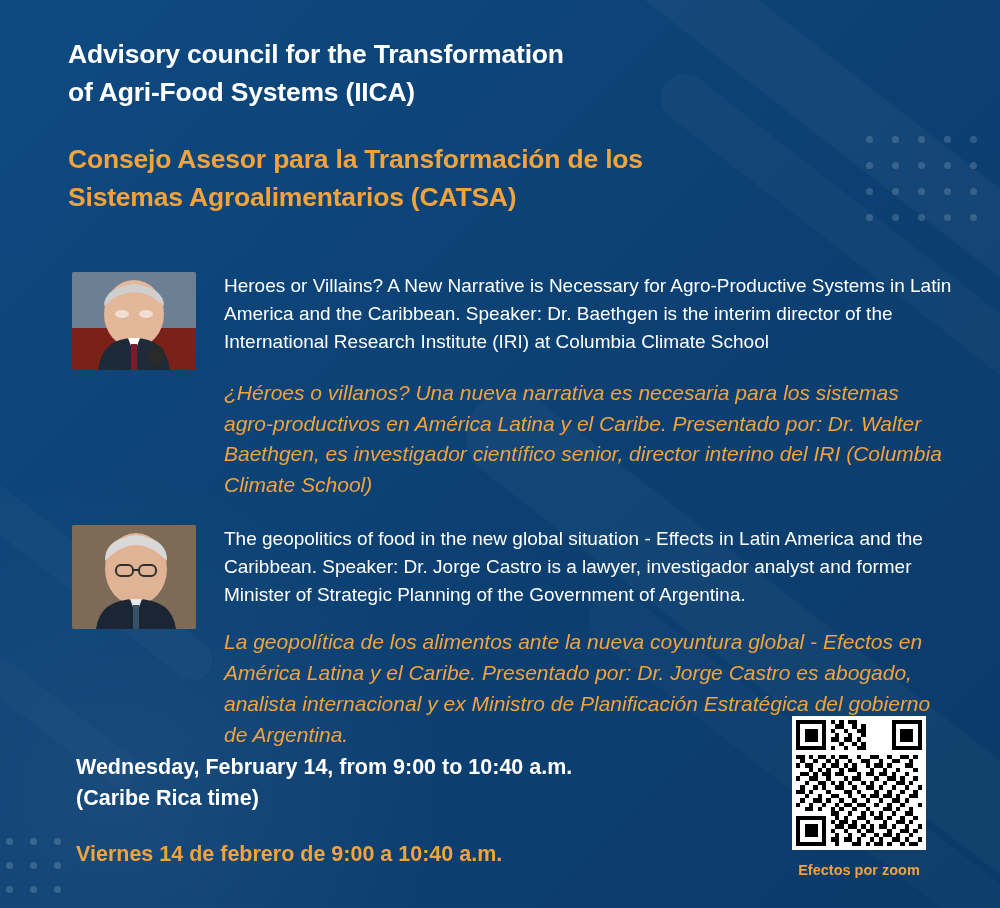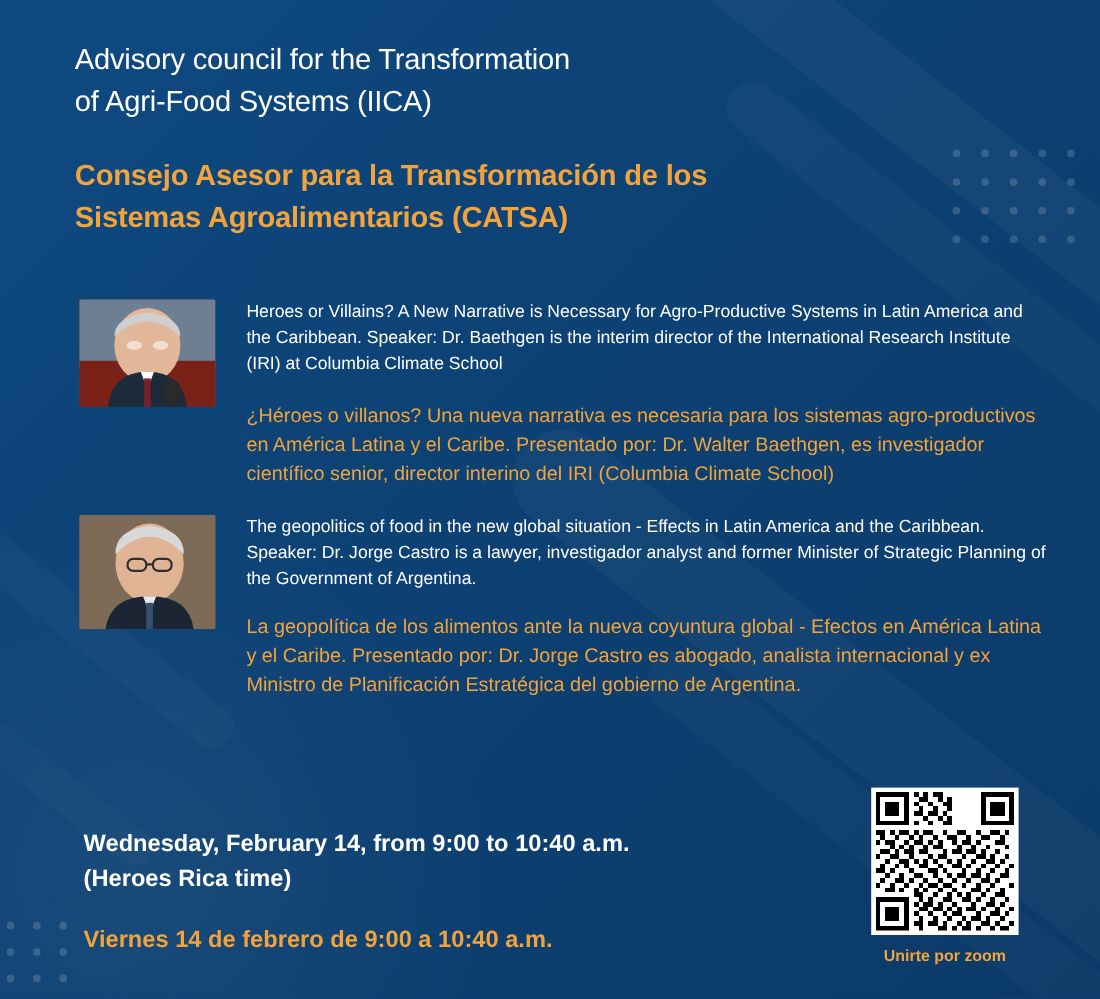--- a/index.html
+++ b/index.html
@@ -52,21 +52,21 @@
   
   .header {
     position: absolute;
     left: 68px;
     top: 36px;
     width: 660px;
   }
   .title-en {
     color: #ffffff;
     font-size: 26.5px;
-    font-weight: normal;
+    font-weight: bold;
     line-height: 1.42;
     letter-spacing: -0.2px;
     margin: 0;
   }
   .title-es {
     color: #f2a33c;
     font-size: 26.5px;
     font-weight: bold;
     line-height: 1.42;
     letter-spacing: -0.2px;
@@ -182,29 +182,30 @@
     position: relative;
     background: #3b4d63;
   }
   .portrait svg { display: block; }
   .session-text {
     margin-left: 28px;
     flex: 1;
   }
   .txt-en {
     color: #ffffff;
-    font-size: 16px;
+    font-size: 19px;
     line-height: 1.47;
     margin: 0;
   }
   .txt-es {
     color: #f2a33c;
-    font-size: 18px;
+    font-size: 21px;
     line-height: 1.47;
     margin: 22px 0 0 0;
+    font-style: italic;
   }
   .session-2 { margin-top: 40px; }
   .session-2 .portrait { width: 124px; height: 104px; flex: 0 0 124px; }
   .session-2 .txt-es { margin-top: 18px; }
 
   
   .footer-date {
     position: absolute;
     left: 76px;
     bottom: 38px;
@@ -348,21 +349,21 @@
         <p class="txt-en">The geopolitics of food in the new global situation - Effects in Latin America and the Caribbean. Speaker: Dr. Jorge Castro is a lawyer, investigador analyst and former Minister of Strategic Planning of the Government of Argentina.</p>
         <p class="txt-es">La geopolítica de los alimentos ante la nueva coyuntura global - Efectos en América Latina y el Caribe. Presentado por: Dr. Jorge Castro es abogado, analista internacional y ex Ministro de Planificación Estratégica del gobierno de Argentina.</p>
       </div>
     </div>
 
   </div>
 
   <div class="footer-date">
     <div class="date-en">
       <div>Wednesday, February 14, from 9:00 to 10:40 a.m.</div>
-      <div>(Heroes Rica time)</div>
+      <div>(Caribe Rica time)</div>
     </div>
     <div class="date-es">Viernes 14 de febrero de 9:00 a 10:40 a.m.</div>
   </div>
 
   <div class="qr-block">
     <div class="qr-code">
       <svg width="126" height="126" viewBox="0 0 29 29" shape-rendering="crispEdges">
         <rect width="29" height="29" fill="#ffffff"></rect>
         <g fill="#000000">
           <rect x="0" y="0" width="7" height="7"></rect>
@@ -571,16 +572,16 @@
           <rect x="9" y="28" width="1" height="1"></rect>
             <rect x="13" y="28" width="2" height="1"></rect>
             <rect x="16" y="28" width="1" height="1"></rect>
           <rect x="18" y="28" width="2" height="1"></rect>
             <rect x="21" y="28" width="1" height="1"></rect>
             <rect x="24" y="28" width="1" height="1"></rect>
             <rect x="26" y="28" width="2" height="1"></rect>
         </g>
       </svg>
     </div>
-    <div class="qr-label">Unirte por zoom</div>
+    <div class="qr-label">Efectos por zoom</div>
   </div>
 
 </div>
 
 </body></html>

